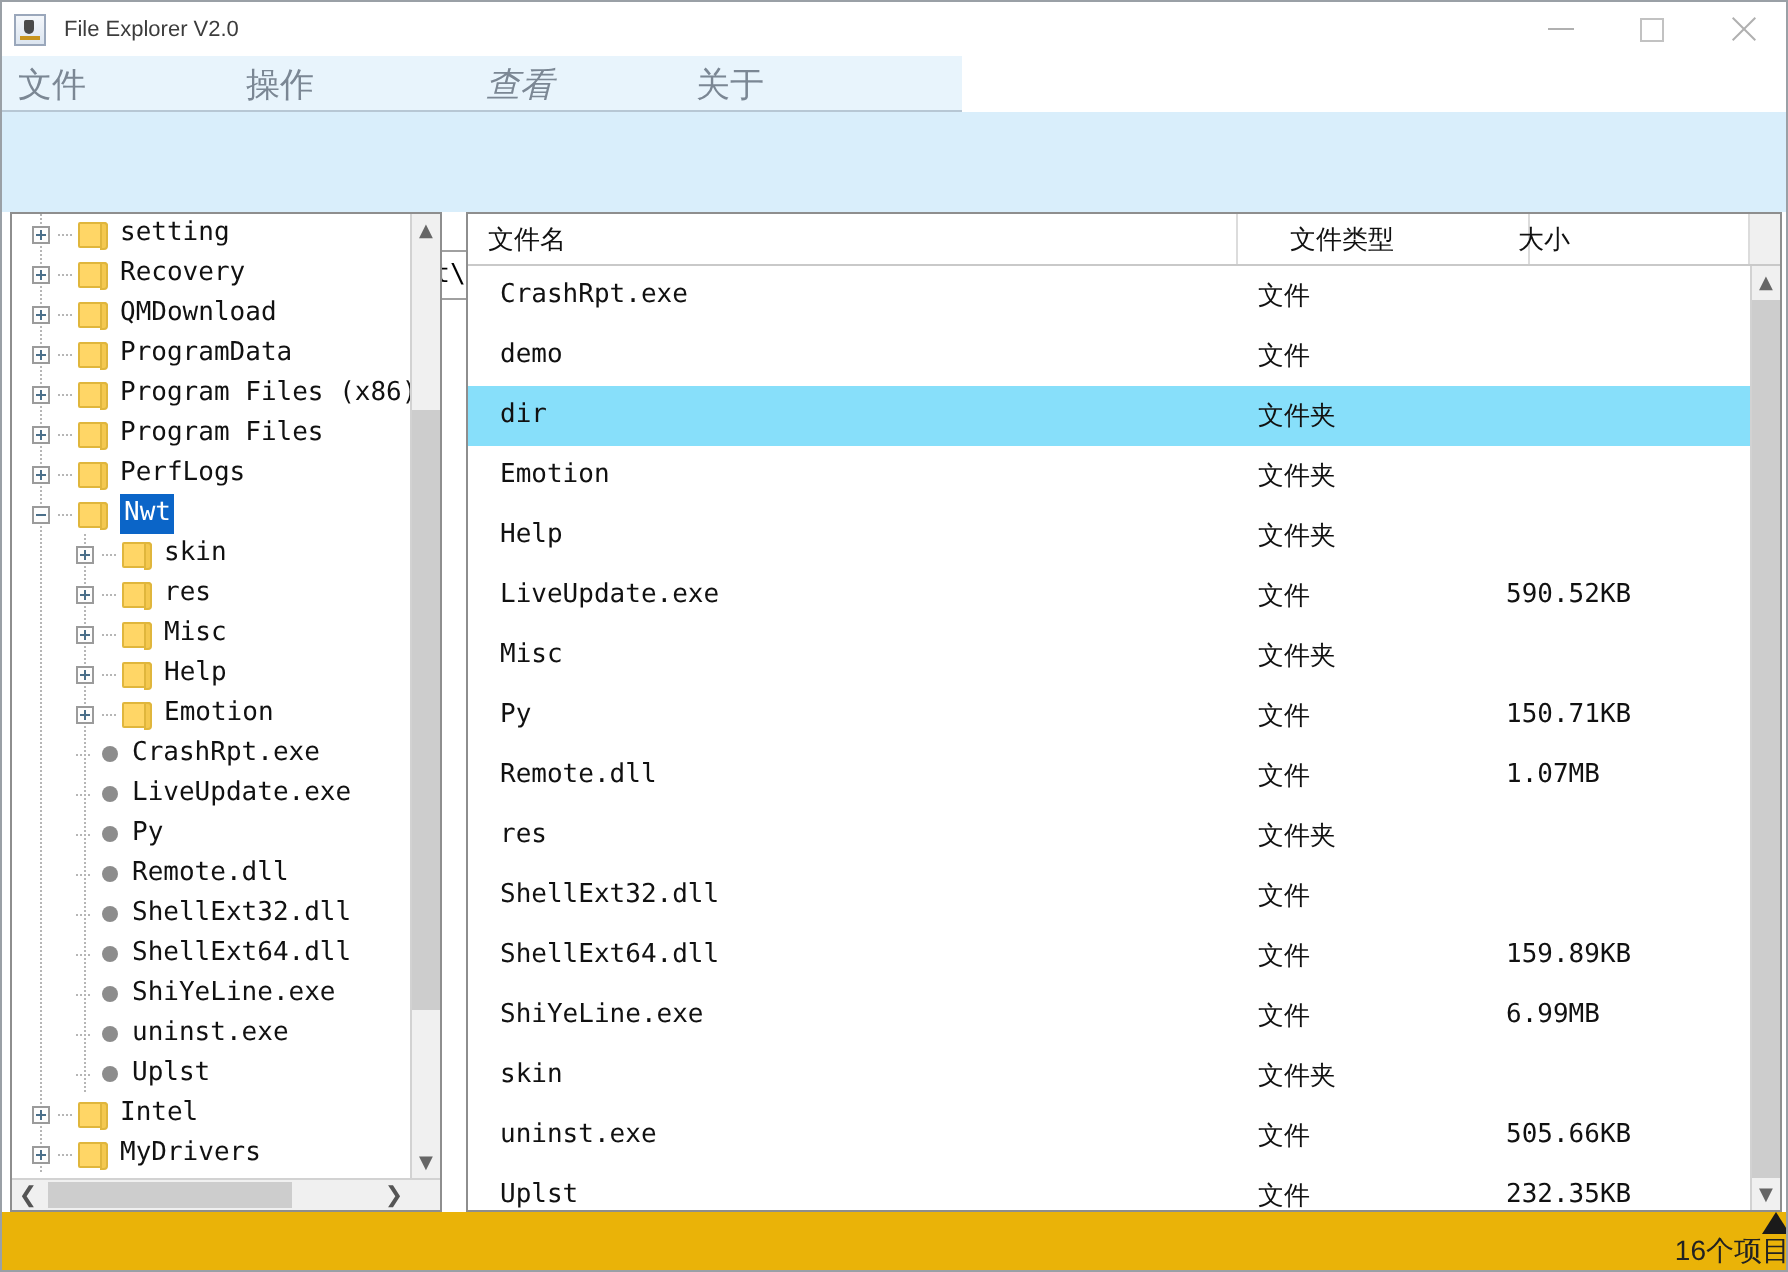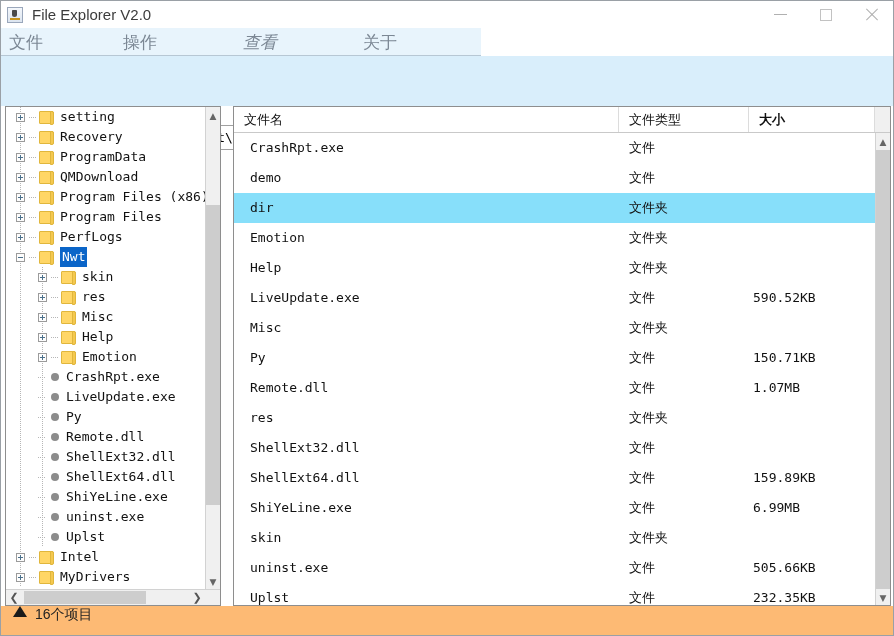--- a/index.html
+++ b/index.html
@@ -54,21 +54,21 @@
   }
   .app-icon::after {
     content: "";
     position: absolute;
     left: 2px; bottom: 2px;
     width: 10px; height: 2px;
     background: #c8941e;
   }
   .title-text {
     margin-left: 9px;
-    font-size: 15px;
+    font-size: 11px;
     color: #3c3c3c;
     white-space: nowrap;
   }
   .win-controls {
     position: absolute;
     right: 0; top: 0;
     height: 27px;
     display: flex;
     align-items: center;
   }
@@ -118,21 +118,21 @@
     position: absolute;
     top: 4px;
     font-size: 17px;
     color: #7b8794;
     white-space: nowrap;
     line-height: 21px;
   }
   .menu-item.m0 { left: 8px; }
   .menu-item.m1 { left: 122px; }
   .menu-item.m2 { left: 242px; font-style: italic; }
-  .menu-item.m3 { left: 362px; }
+  .menu-item.m3 { left: 347px; }
 
   
   .toolbar {
     position: absolute;
     left: 0; top: 55px;
     width: 894px; height: 50px;
     background: #d9eefb;
     box-sizing: border-box;
   }
   .btn3d {
@@ -376,22 +376,22 @@
     top: 0; height: 25px;
     line-height: 25px;
     font-size: 13px;
     color: #111;
     padding-left: 10px;
     box-sizing: border-box;
     border-right: 1px solid #dcdcdc;
     white-space: nowrap;
   }
   .hcell.c0 { left: 0;   width: 385px; }
-  .hcell.c1 { left: 385px; width: 130px; }
-  .hcell.c2 { left: 515px; width: 126px; font-weight: bold; }
+  .hcell.c1 { left: 401px; width: 130px; }
+  .hcell.c2 { left: 515px; width: 126px; }
   .hcell.c3 { left: 641px; width: 15px; border-right: none; background: #f0f0f0; }
   .list-body {
     position: absolute;
     left: 0; top: 26px;
     width: 641px; height: 473px;
     overflow: hidden;
   }
   .frow {
     position: relative;
     height: 30px;
@@ -419,23 +419,24 @@
     background: #f0f0f0;
     border-left: 1px solid #d2d2d2;
     box-sizing: border-box;
   }
 
   
   .statusbar {
     position: absolute;
     left: 0; bottom: 0;
     width: 894px; height: 29px;
-    background: #fdba74;
+    background: #eab308;
     display: flex;
-    align-items: flex-start;
+    align-items: flex-end;
+    flex-direction: column;
   }
   .status-tri {
     width: 0; height: 0;
     margin-left: 12px;
     border-left: 7px solid transparent;
     border-right: 7px solid transparent;
     border-bottom: 11px solid #1a1a1a;
   }
   .status-text {
     margin-left: 8px;
@@ -498,29 +499,29 @@
           <div class="dots"></div>
           <div class="folder-ico"></div>
           <div class="tree-label">Recovery</div>
         </div>
         <div class="tree-row">
           <div style="width: 10px; flex: 0 0 auto;"></div>
           <div class="guide" style="left: 14px;"></div>
           <div class="exp-box plus"></div>
           <div class="dots"></div>
           <div class="folder-ico"></div>
+          <div class="tree-label">QMDownload</div>
+        </div>
+        <div class="tree-row">
+          <div style="width: 10px; flex: 0 0 auto;"></div>
+          <div class="guide" style="left: 14px;"></div>
+          <div class="exp-box plus"></div>
+          <div class="dots"></div>
+          <div class="folder-ico"></div>
           <div class="tree-label">ProgramData</div>
-        </div>
-        <div class="tree-row">
-          <div style="width: 10px; flex: 0 0 auto;"></div>
-          <div class="guide" style="left: 14px;"></div>
-          <div class="exp-box plus"></div>
-          <div class="dots"></div>
-          <div class="folder-ico"></div>
-          <div class="tree-label">QMDownload</div>
         </div>
         <div class="tree-row">
           <div style="width: 10px; flex: 0 0 auto;"></div>
           <div class="guide" style="left: 14px;"></div>
           <div class="exp-box plus"></div>
           <div class="dots"></div>
           <div class="folder-ico"></div>
           <div class="tree-label">Program Files (x86)</div>
         </div>
         <div class="tree-row">

